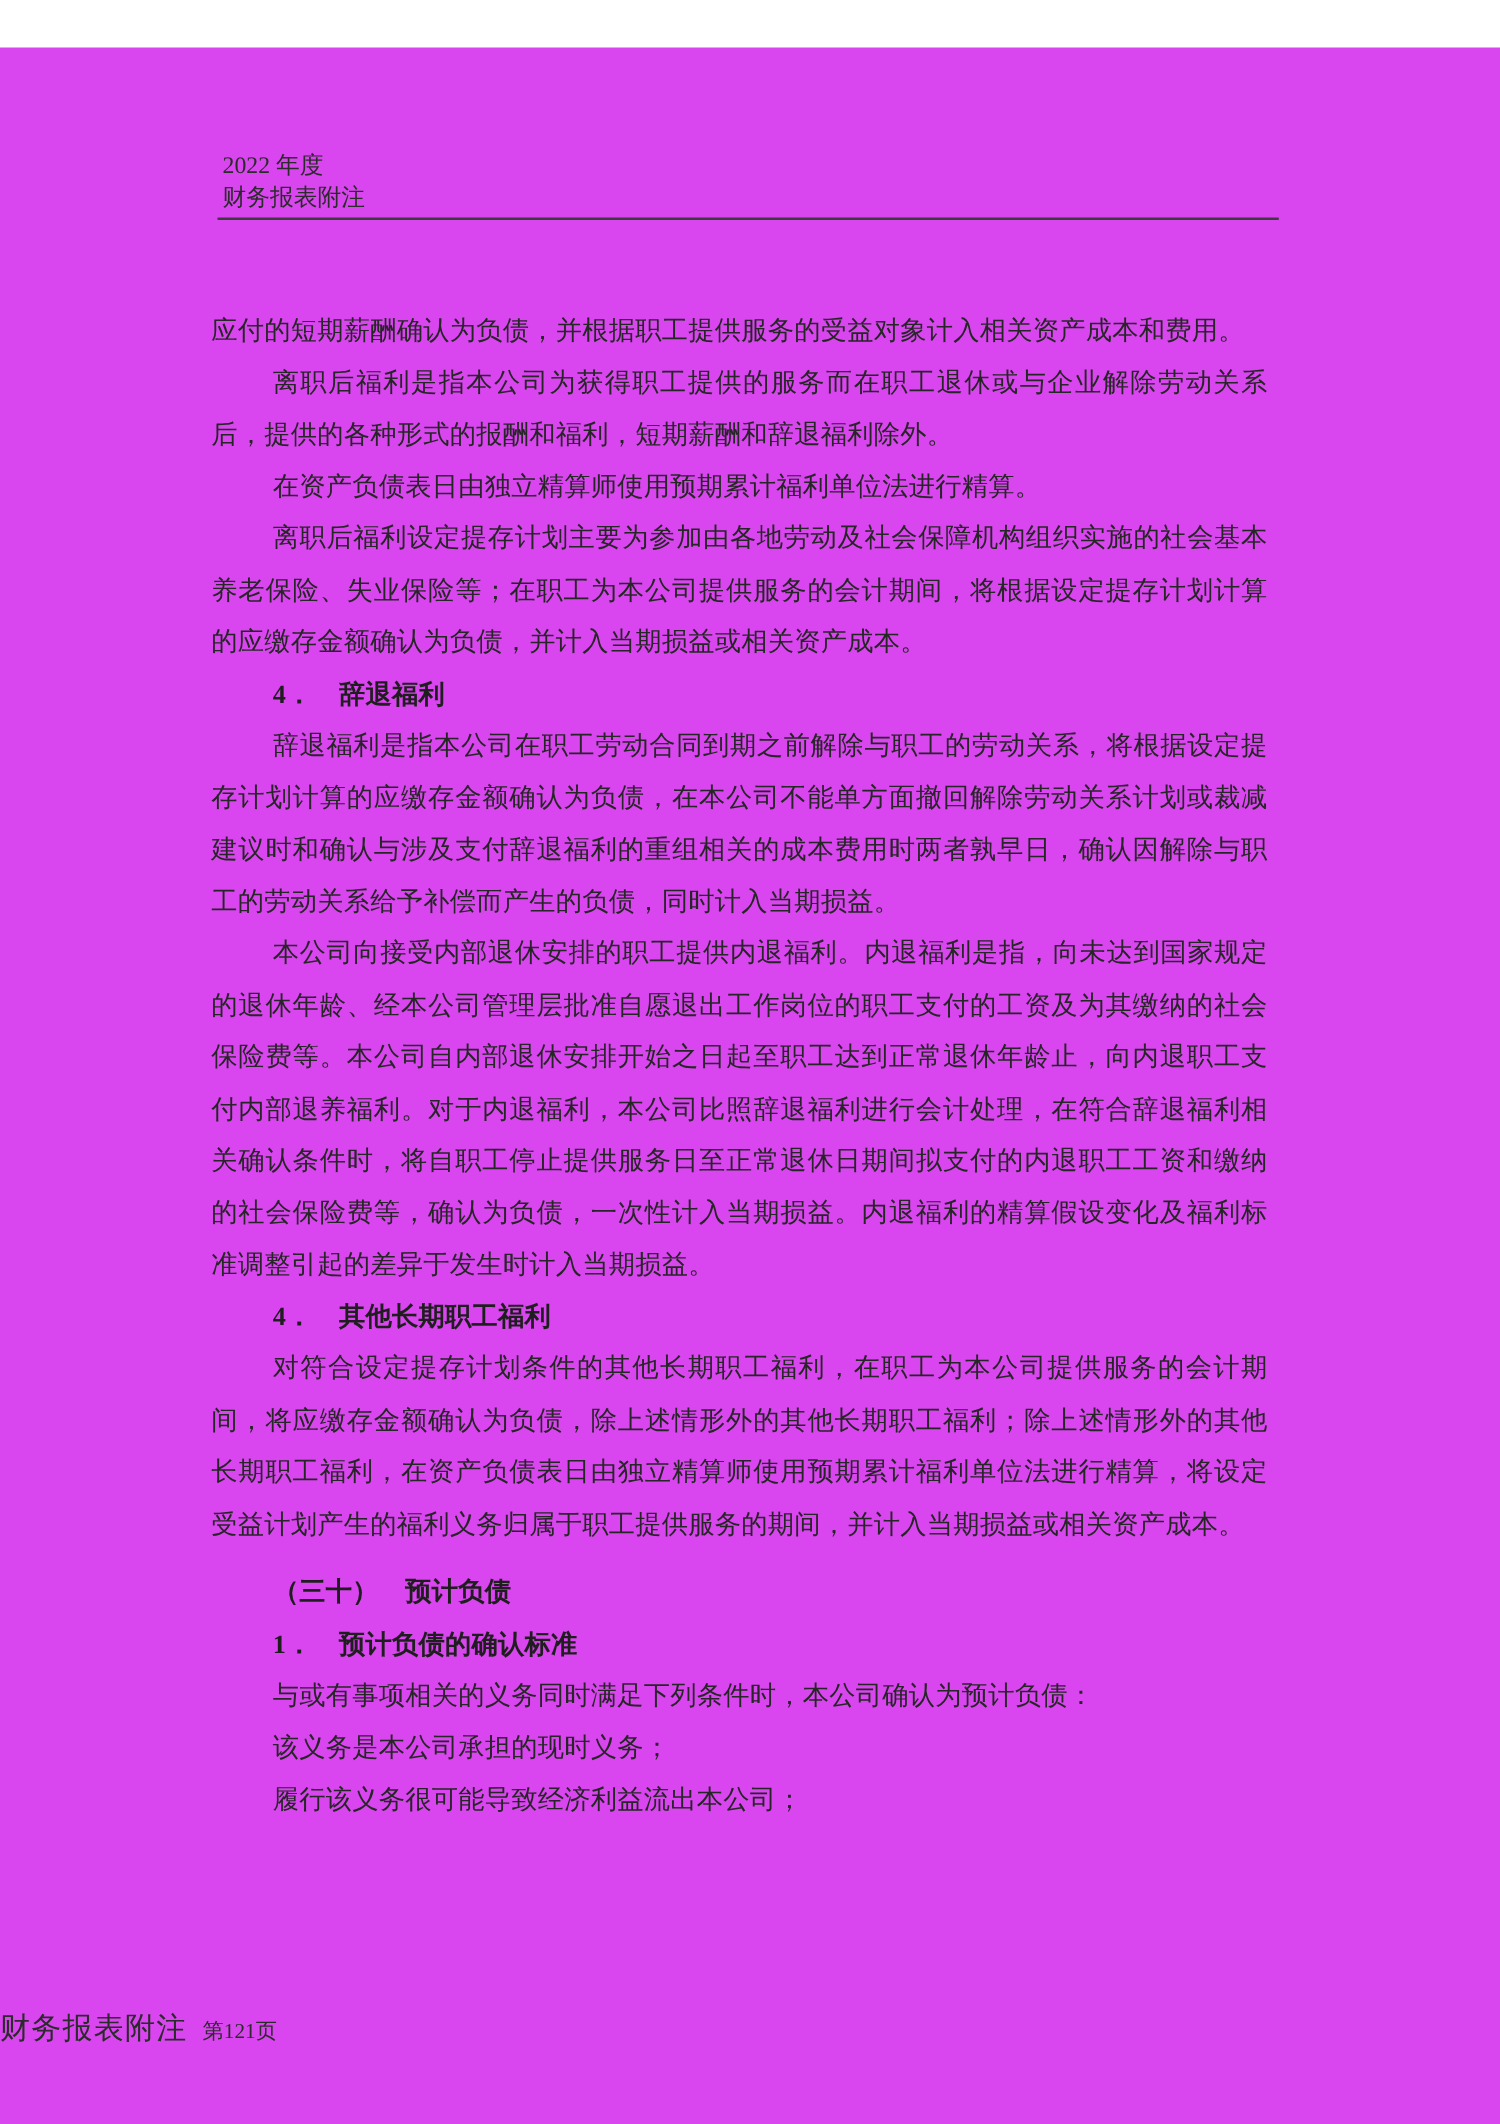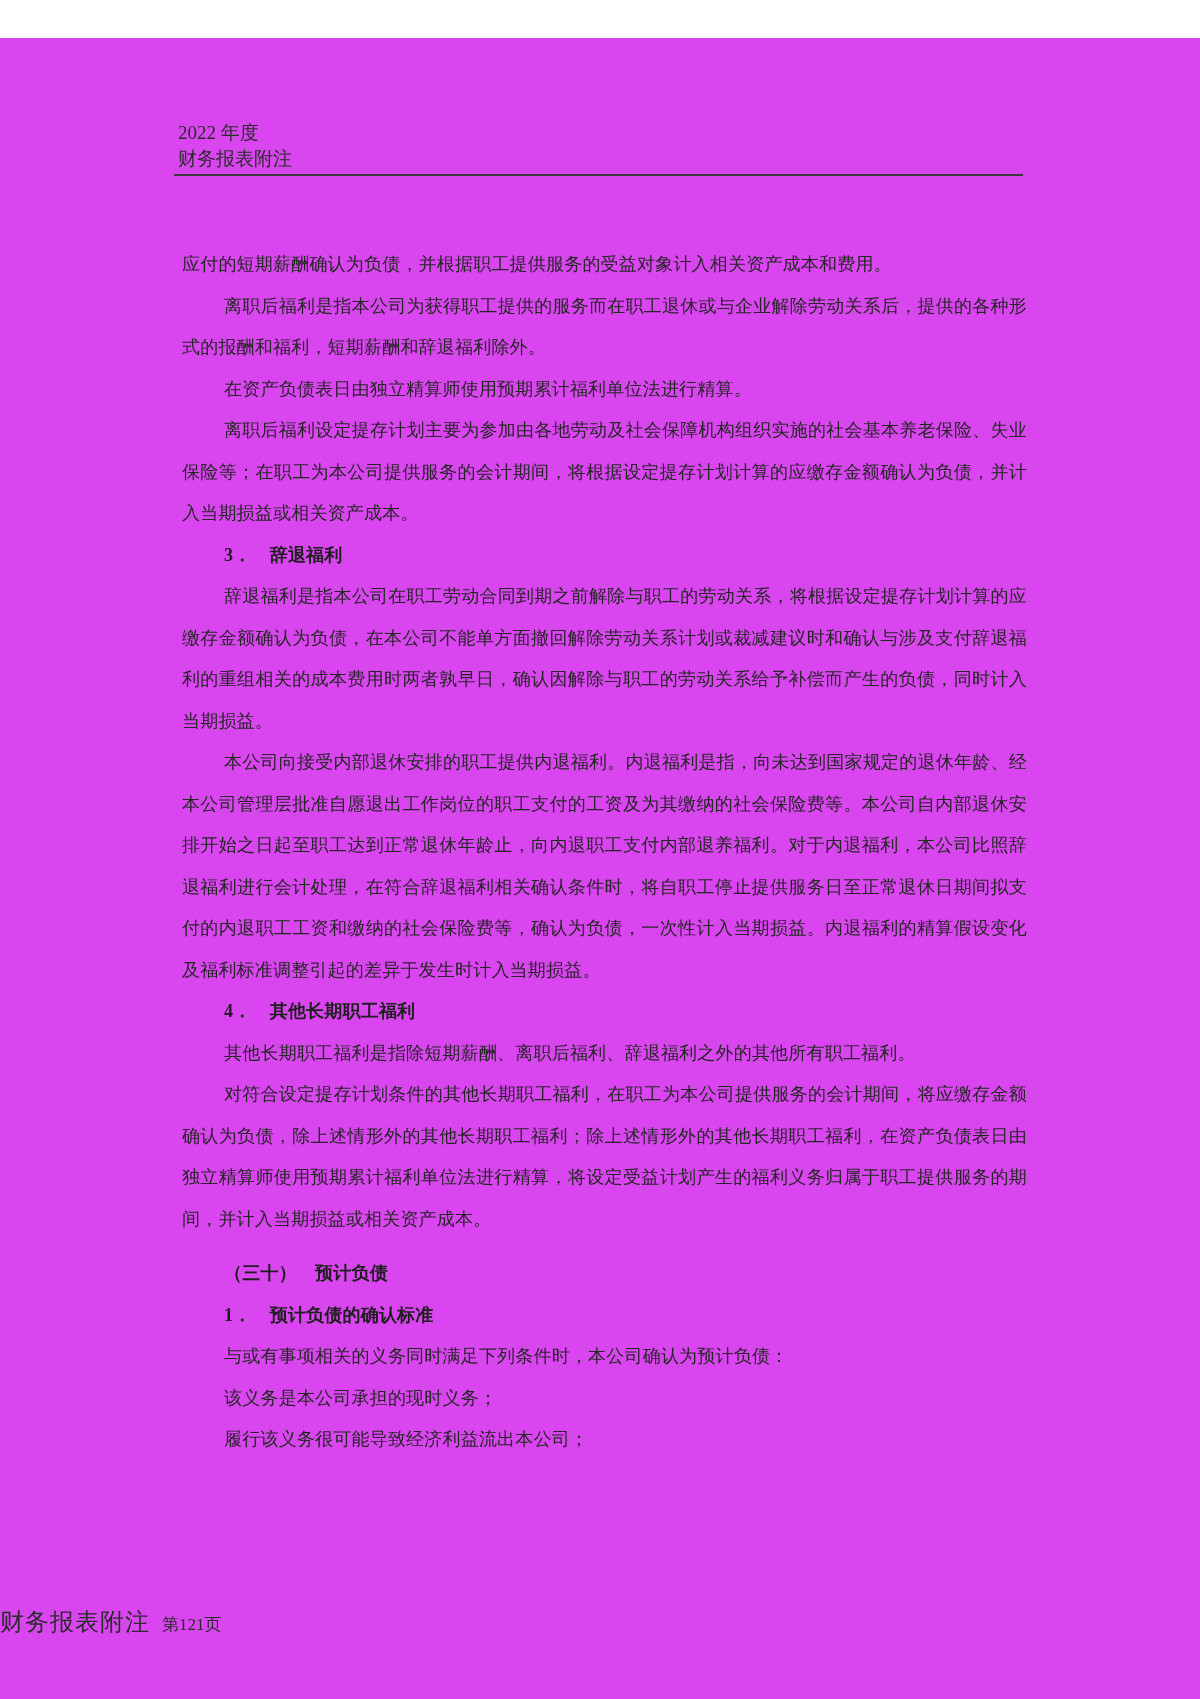--- a/index.html
+++ b/index.html
@@ -28,24 +28,24 @@
   .header-rule {
     position: absolute;
     left: 174px;
     top: 136px;
     width: 849px;
     height: 0;
     border-top: 2px solid #3c3c3c;
   }
   .doc-body {
     position: absolute;
-    left: 182px;
+    left: 169px;
     top: 206px;
     width: 845px;
-    font-size: 18px;
+    font-size: 21px;
     line-height: 41.5px;
     text-align: justify;
     letter-spacing: 0.2px;
     font-family: Liberation Serif, serif;
   }
   .doc-body p {
     margin: 0;
     padding: 0;
   }
   .cont { text-indent: 0; }
@@ -87,25 +87,24 @@
     <div>2022 年度</div>
     <div>财务报表附注</div>
   </div>
   <div class="header-rule"></div>
 
   <div class="doc-body" id="doc-body">
       <p class="cont">应付的短期薪酬确认为负债，并根据职工提供服务的受益对象计入相关资产成本和费用。</p>
       <p class="ind">离职后福利是指本公司为获得职工提供的服务而在职工退休或与企业解除劳动关系后，提供的各种形式的报酬和福利，短期薪酬和辞退福利除外。</p>
       <p class="ind">在资产负债表日由独立精算师使用预期累计福利单位法进行精算。</p>
       <p class="ind">离职后福利设定提存计划主要为参加由各地劳动及社会保障机构组织实施的社会基本养老保险、失业保险等；在职工为本公司提供服务的会计期间，将根据设定提存计划计算的应缴存金额确认为负债，并计入当期损益或相关资产成本。</p>
-      <p class="h-num">3．　辞退福利</p>
+      <p class="h-num">4．　辞退福利</p>
       <p class="ind">辞退福利是指本公司在职工劳动合同到期之前解除与职工的劳动关系，将根据设定提存计划计算的应缴存金额确认为负债，在本公司不能单方面撤回解除劳动关系计划或裁减建议时和确认与涉及支付辞退福利的重组相关的成本费用时两者孰早日，确认因解除与职工的劳动关系给予补偿而产生的负债，同时计入当期损益。</p>
       <p class="ind">本公司向接受内部退休安排的职工提供内退福利。内退福利是指，向未达到国家规定的退休年龄、经本公司管理层批准自愿退出工作岗位的职工支付的工资及为其缴纳的社会保险费等。本公司自内部退休安排开始之日起至职工达到正常退休年龄止，向内退职工支付内部退养福利。对于内退福利，本公司比照辞退福利进行会计处理，在符合辞退福利相关确认条件时，将自职工停止提供服务日至正常退休日期间拟支付的内退职工工资和缴纳的社会保险费等，确认为负债，一次性计入当期损益。内退福利的精算假设变化及福利标准调整引起的差异于发生时计入当期损益。</p>
       <p class="h-num">4．　其他长期职工福利</p>
-      <p class="ind">其他长期职工福利是指除短期薪酬、离职后福利、辞退福利之外的其他所有职工福利。</p>
       <p class="ind">对符合设定提存计划条件的其他长期职工福利，在职工为本公司提供服务的会计期间，将应缴存金额确认为负债，除上述情形外的其他长期职工福利；除上述情形外的其他长期职工福利，在资产负债表日由独立精算师使用预期累计福利单位法进行精算，将设定受益计划产生的福利义务归属于职工提供服务的期间，并计入当期损益或相关资产成本。</p>
       <p class="h-sec">（三十）　预计负债</p>
       <p class="h-num">1．　预计负债的确认标准</p>
       <p class="ind">与或有事项相关的义务同时满足下列条件时，本公司确认为预计负债：</p>
       <p class="ind">该义务是本公司承担的现时义务；</p>
       <p class="ind">履行该义务很可能导致经济利益流出本公司；</p>
     </div>
 
   <div class="doc-footer">
     <span class="footer-title">财务报表附注</span><span class="footer-page">第121页</span>

